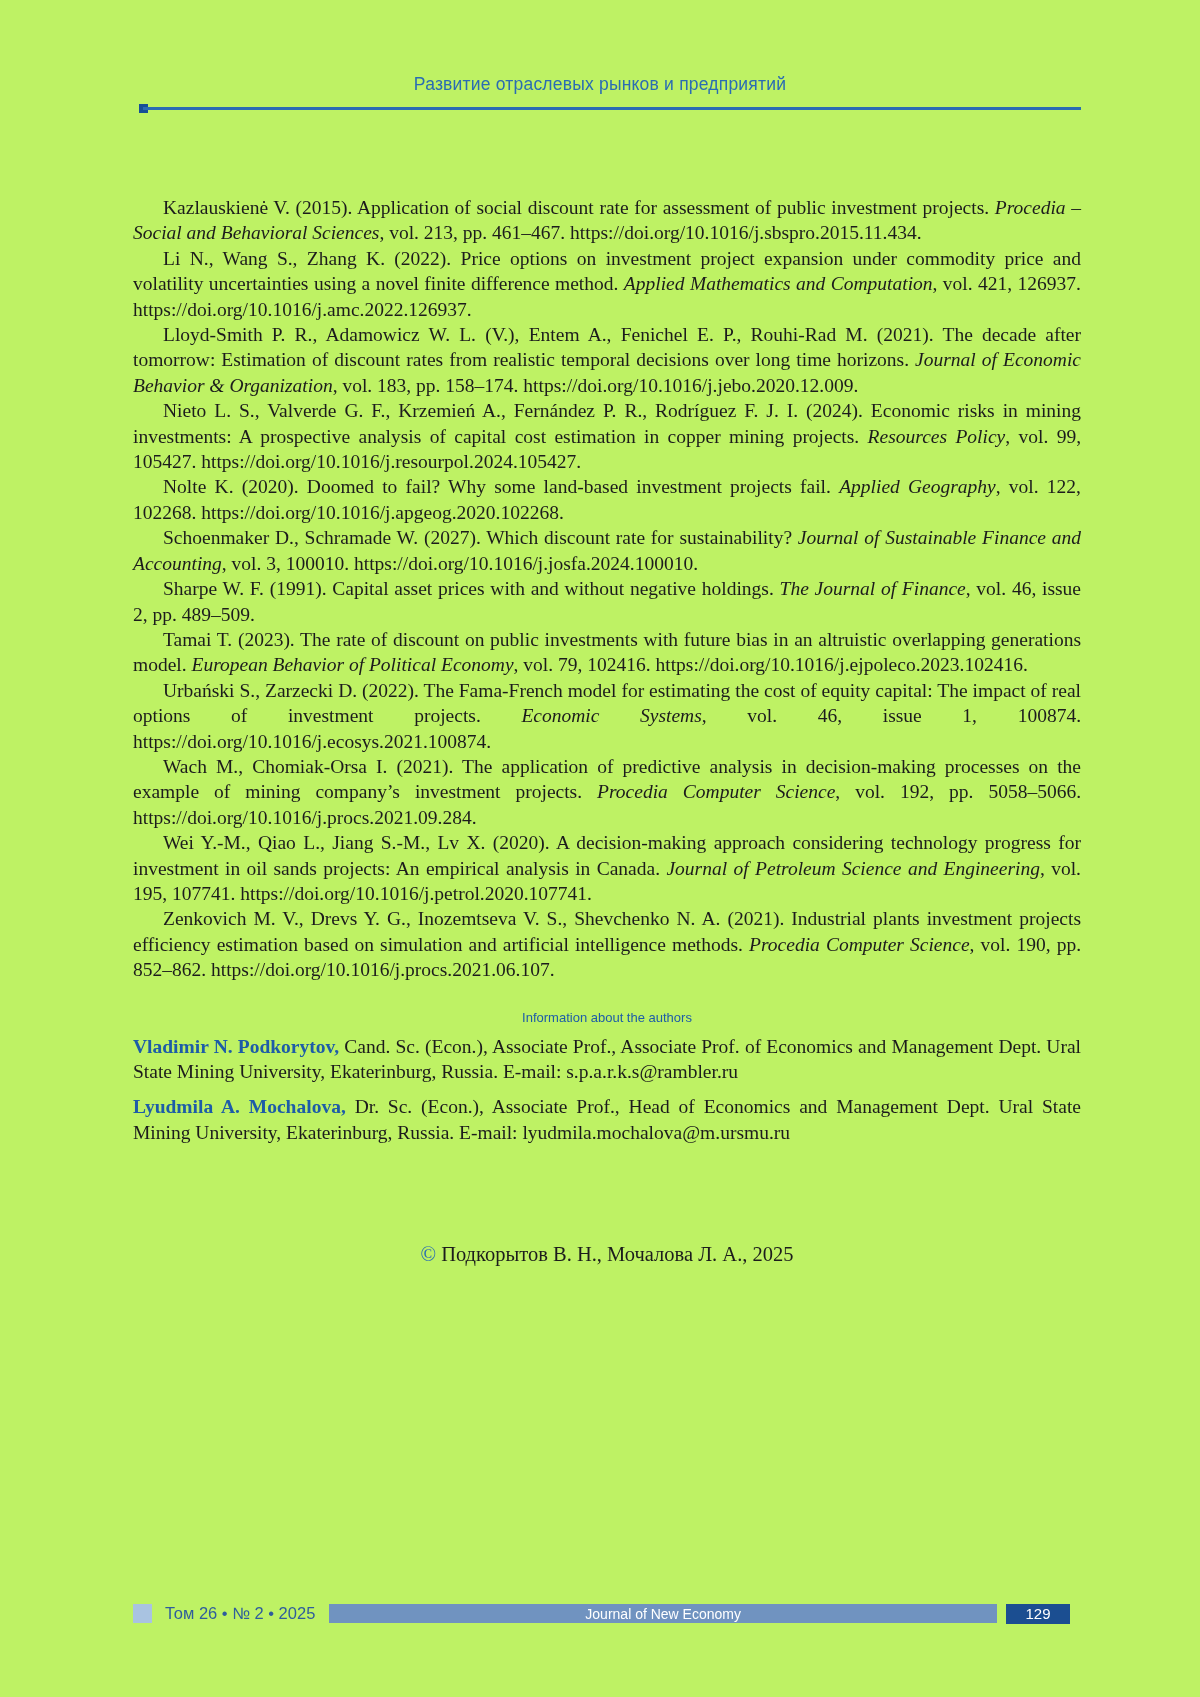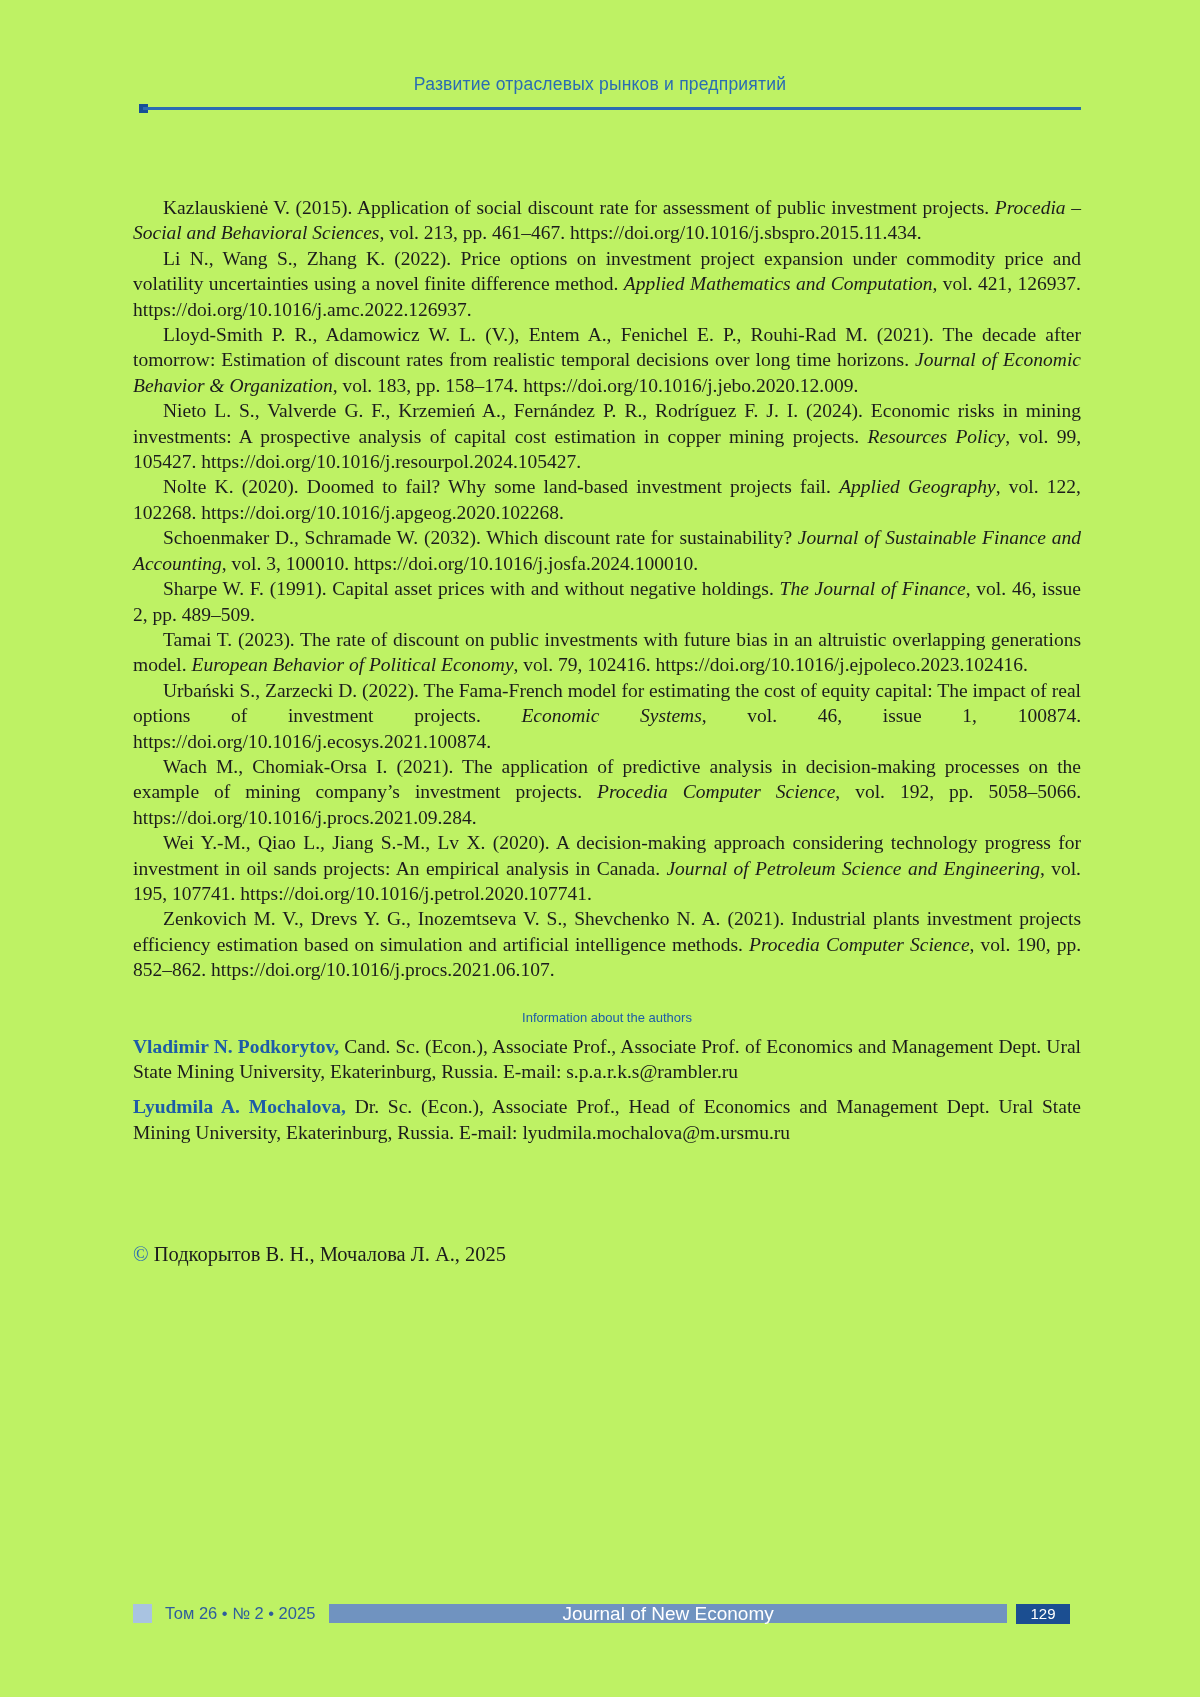--- a/index.html
+++ b/index.html
@@ -66,21 +66,21 @@
     line-height:25.8px;
     text-align:justify;
     margin-bottom:9px;
   }
   .author-name{
     color:var(--heading);
     font-weight:bold;
   }
   .copyright{
     margin-top:97px;
-    text-align:left;
+    text-align:center;
     font-size:20.5px;
   }
   .copyright .c-symbol{color:var(--accent);}
   
   .footer{
     position:absolute;left:133px;right:130px;top:1603px;height:21px;
     display:flex;align-items:center;
     font-family:"Liberation Sans", sans-serif;
   }
   .footer .vol-square{
@@ -88,25 +88,25 @@
   }
   .footer .vol-text{
     margin-left:13px;margin-right:14px;
     color:var(--footertext);
     font-size:16.5px;
     white-space:nowrap;
   }
   .footer .journal-bar{
     flex:1 1 auto;height:19px;background:var(--bar);
     display:flex;align-items:center;justify-content:center;
-    color:#ffffff;font-size:19px;
+    color:#ffffff;font-size:14px;
   }
   .footer .page-badge{
     margin-left:9px;flex:0 0 auto;
-    width:54px;height:20px;background:var(--box);
+    width:64px;height:20px;background:var(--box);
     display:flex;align-items:center;justify-content:center;
     color:#ffffff;font-size:15px;
   }
 </style>
 </head>
 <body>
 
 <div class="page">
 
   <div class="running-head">Развитие отраслевых рынков и предприятий</div>
@@ -117,21 +117,21 @@
   </div>
 
   <div class="content">
 
     <div>
         <p class="ref"><span>Kazlauskienė V. (2015). Application of social discount rate for assessment of public investment projects. </span><i>Procedia – Social and Behavioral Sciences</i><span>, vol. 213, pp. 461–467. https://doi.org/10.1016/j.sbspro.2015.11.434.</span></p>
         <p class="ref"><span>Li N., Wang S., Zhang K. (2022). Price options on investment project expansion under commodity price and volatility uncertainties using a novel finite difference method. </span><i>Applied Mathematics and Computation</i><span>, vol. 421, 126937. https://doi.org/10.1016/j.amc.2022.126937.</span></p>
         <p class="ref"><span>Lloyd-Smith P. R., Adamowicz W. L. (V.), Entem A., Fenichel E. P., Rouhi-Rad M. (2021). The decade after tomorrow: Estimation of discount rates from realistic temporal decisions over long time horizons. </span><i>Journal of Economic Behavior &amp; Organization</i><span>, vol. 183, pp. 158–174. https://doi.org/10.1016/j.jebo.2020.12.009.</span></p>
         <p class="ref"><span>Nieto L. S., Valverde G. F., Krzemień A., Fernández P. R., Rodríguez F. J. I. (2024). Economic risks in mining investments: A prospective analysis of capital cost estimation in copper mining projects. </span><i>Resources Policy</i><span>, vol. 99, 105427. https://doi.org/10.1016/j.resourpol.2024.105427.</span></p>
         <p class="ref"><span>Nolte K. (2020). Doomed to fail? Why some land-based investment projects fail. </span><i>Applied Geography</i><span>, vol. 122, 102268. https://doi.org/10.1016/j.apgeog.2020.102268.</span></p>
-        <p class="ref"><span>Schoenmaker D., Schramade W. (2032). Which discount rate for sustainability? </span><i>Journal of Sustainable Finance and Accounting</i><span>, vol. 3, 100010. https://doi.org/10.1016/j.josfa.2024.100010.</span></p>
+        <p class="ref"><span>Schoenmaker D., Schramade W. (2027). Which discount rate for sustainability? </span><i>Journal of Sustainable Finance and Accounting</i><span>, vol. 3, 100010. https://doi.org/10.1016/j.josfa.2024.100010.</span></p>
         <p class="ref"><span>Sharpe W. F. (1991). Capital asset prices with and without negative holdings. </span><i>The Journal of Finance</i><span>, vol. 46, issue 2, pp. 489–509.</span></p>
         <p class="ref"><span>Tamai T. (2023). The rate of discount on public investments with future bias in an altruistic overlapping generations model. </span><i>European Behavior of Political Economy</i><span>, vol. 79, 102416. https://doi.org/10.1016/j.ejpoleco.2023.102416.</span></p>
         <p class="ref"><span>Urbański S., Zarzecki D. (2022). The Fama-French model for estimating the cost of equity capital: The impact of real options of investment projects. </span><i>Economic Systems</i><span>, vol. 46, issue 1, 100874. https://doi.org/10.1016/j.ecosys.2021.100874.</span></p>
         <p class="ref"><span>Wach M., Chomiak-Orsa I. (2021). The application of predictive analysis in decision-making processes on the example of mining company’s investment projects. </span><i>Procedia Computer Science</i><span>, vol. 192, pp. 5058–5066. https://doi.org/10.1016/j.procs.2021.09.284.</span></p>
         <p class="ref"><span>Wei Y.-M., Qiao L., Jiang S.-M., Lv X. (2020). A decision-making approach considering technology progress for investment in oil sands projects: An empirical analysis in Canada. </span><i>Journal of Petroleum Science and Engineering</i><span>, vol. 195, 107741. https://doi.org/10.1016/j.petrol.2020.107741.</span></p>
         <p class="ref"><span>Zenkovich M. V., Drevs Y. G., Inozemtseva V. S., Shevchenko N. A. (2021). Industrial plants investment projects efficiency estimation based on simulation and artificial intelligence methods. </span><i>Procedia Computer Science</i><span>, vol. 190, pp. 852–862. https://doi.org/10.1016/j.procs.2021.06.107.</span></p>
       </div>
 
     <div class="authors-heading">Information about the authors</div>
 

